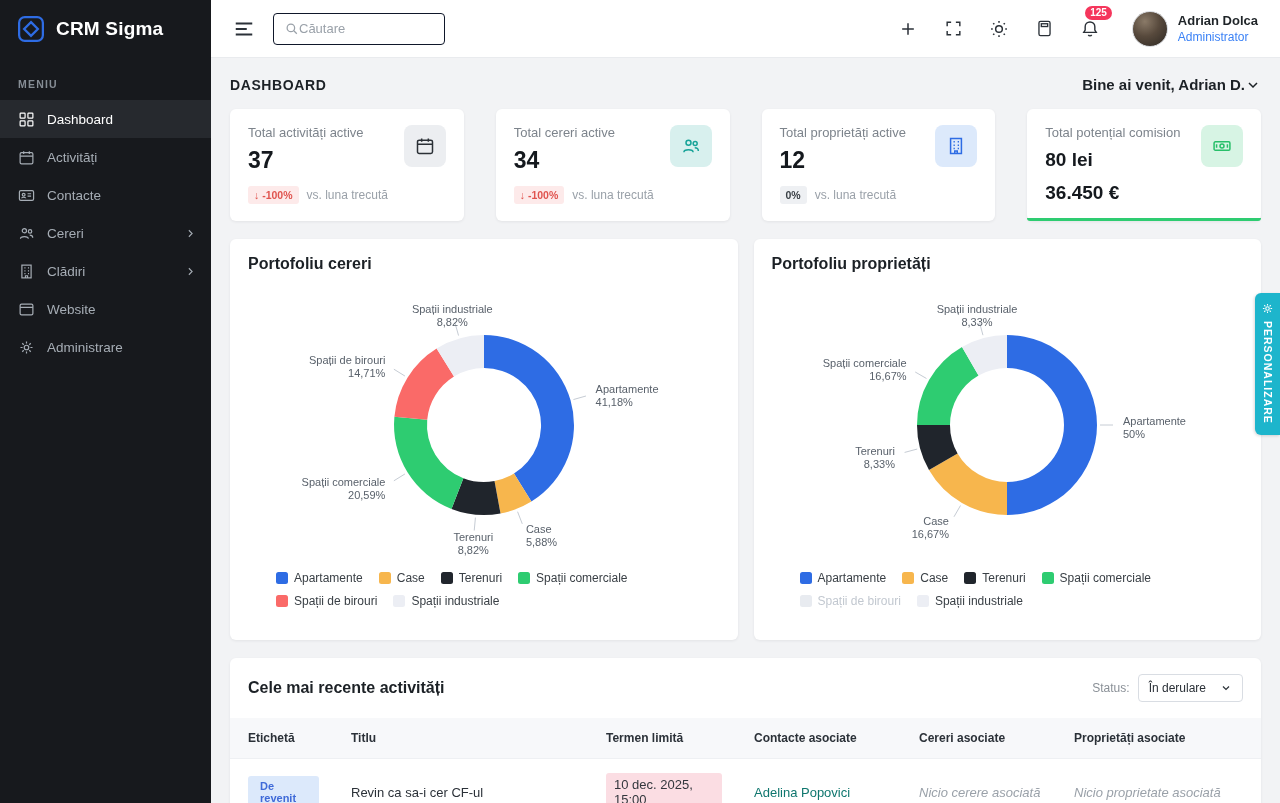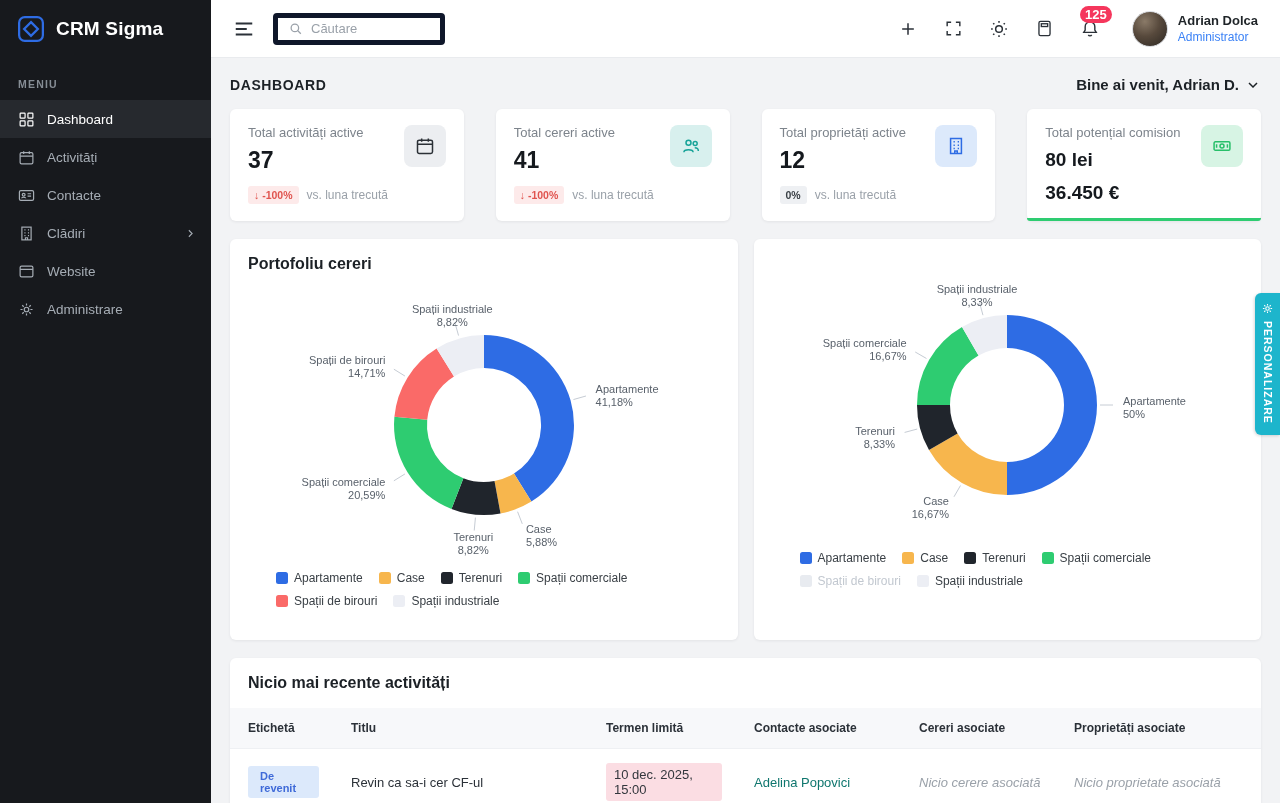--- a/index.html
+++ b/index.html
@@ -12,36 +12,36 @@
   .brand { color:#fff; font-size:19px; font-weight:bold; letter-spacing:.2px; }
   .menu-label { color:#868d95; font-size:10.5px; font-weight:bold; letter-spacing:1.2px; padding:20px 18px 10px; }
   .mi { display:flex; align-items:center; gap:12px; height:38px; padding:0 14px 0 18px; color:#a6adb5; font-size:13.5px; cursor:pointer; }
   .mi svg { flex:0 0 auto; }
   .mi .mi-label { flex:1; }
   .mi.active { background:#26292e; color:#fff; }
 
   
   .topbar { position:fixed; left:211px; top:0; width:1069px; height:58px; background:#fff; border-bottom:1px solid #e9ebee; display:flex; align-items:center; padding:0 22px; z-index:4; }
   .hamburger { margin-right:18px; cursor:pointer; display:flex; }
-  .search { display:flex; align-items:center; gap:8px; width:172px; height:32px; border:5px solid #0f172a; border-radius:4px; padding:0 10px; color:#9aa1a9; background:#fff; }
+  .search { display:flex; align-items:center; gap:0; width:172px; height:32px; border:1px solid #0f172a; border-radius:4px; padding:0 10px; color:#9aa1a9; background:#fff; }
   .search input { border:none; outline:none; font-size:13px; width:118px; color:#2b3138; font-family:"Liberation Sans",sans-serif; }
   .search input::placeholder { color:#9aa1a9; }
   .top-actions { margin-left:auto; display:flex; align-items:center; gap:26px; }
   .icon-btn { position:relative; cursor:pointer; display:flex; align-items:center; }
-  .bell-badge { position:absolute; top:-13px; right:-12px; background:#f5365c; color:#fff; font-size:13px; font-weight:bold; padding:2px 5px; border-radius:9px; line-height:1; }
+  .bell-badge { position:absolute; top:-13px; right:-12px; background:#f5365c; color:#fff; font-size:10px; font-weight:bold; padding:2px 5px; border-radius:9px; line-height:1; }
   .userbox { display:flex; align-items:center; gap:10px; margin-left:6px; cursor:pointer; }
   .avatar { width:36px; height:36px; border-radius:50%; background:radial-gradient(circle at 35% 28%, #8a7a68 0%, #57493c 45%, #2c2722 100%); border:1px solid #d8dbe0; }
   .user-name { font-size:13px; font-weight:bold; color:#1f2428; }
   .user-role { font-size:12px; color:#3b82f6; margin-top:2px; }
 
   
   .main { position:absolute; left:211px; top:58px; width:1069px; padding:18px 19px 0; }
   .page-head { display:flex; align-items:center; justify-content:space-between; margin-bottom:16px; }
   .page-title { font-size:14px; font-weight:bold; letter-spacing:.6px; color:#1c2126; }
-  .welcome { display:flex; align-items:center; gap:6px; font-size:15px; font-weight:bold; color:#1c2126; cursor:pointer; }
+  .welcome { display:flex; align-items:center; gap:0; font-size:15px; font-weight:bold; color:#1c2126; cursor:pointer; }
 
   .card { background:#fff; border-radius:6px; box-shadow:0 1px 3px rgba(25,30,45,.07); }
 
   
   .stats { display:grid; grid-template-columns:repeat(4,1fr); gap:32px; }
   .stat { padding:16px 18px; display:flex; justify-content:space-between; position:relative; }
   .stat-title { font-size:13px; color:#7d848c; }
   .stat-value { font-size:23px; font-weight:bold; color:#15191e; margin:7px 0 12px; }
   .stat-value2 { font-size:19px; font-weight:bold; color:#15191e; line-height:1.35; margin-top:7px; }
   .stat-meta { display:flex; align-items:center; gap:8px; }
@@ -116,20 +116,32 @@
         </svg>
       <span class="mi-label">Activități</span>
     </div>
     <div class="mi">
       <svg width="17" height="17" viewBox="0 0 24 24" fill="none" stroke="currentColor" stroke-width="1.7">
           <rect x="2" y="5" width="20" height="14" rx="2"></rect>
           <circle cx="8" cy="11" r="2"></circle>
           <path d="M5 16c0-2 6-2 6 0M13.5 9.5h5M13.5 13h5"></path>
         </svg>
       <span class="mi-label">Contacte</span>
+    </div>
+    <div class="mi">
+      <svg width="17" height="17" viewBox="0 0 24 24" fill="none" stroke="currentColor" stroke-width="1.7">
+          <circle cx="9" cy="8" r="3"></circle>
+          <path d="M3.5 19.5c0-4 11-4 11 0"></path>
+          <circle cx="17" cy="9" r="2.4"></circle>
+          <path d="M16.5 14.2c3.3 0 4.3 1.8 4.3 3.8"></path>
+        </svg>
+      <span class="mi-label">Cereri</span>
+      <svg width="13" height="13" viewBox="0 0 24 24" fill="none" stroke="currentColor" stroke-width="2">
+          <path d="M9 6l6 6-6 6"></path>
+        </svg>
     </div>
     <div class="mi">
       <svg width="17" height="17" viewBox="0 0 24 24" fill="none" stroke="currentColor" stroke-width="1.7">
           <rect x="5.5" y="3" width="13" height="18"></rect>
           <path d="M9 7h1.6M14 7h1.6M9 11h1.6M14 11h1.6M9 15h1.6M14 15h1.6M10.5 21v-3h3v3"></path>
         </svg>
       <span class="mi-label">Clădiri</span>
       <svg width="13" height="13" viewBox="0 0 24 24" fill="none" stroke="currentColor" stroke-width="2">
           <path d="M9 6l6 6-6 6"></path>
         </svg>
@@ -231,21 +243,21 @@
         <svg width="20" height="20" viewBox="0 0 24 24" fill="none" stroke="currentColor" stroke-width="1.8">
             <rect x="3" y="5" width="18" height="16" rx="2"></rect>
             <path d="M8 3v4M16 3v4M3 10h18"></path>
           </svg>
       </div>
     </div>
 
     <div class="card stat">
       <div>
         <div class="stat-title">Total cereri active</div>
-        <div class="stat-value">41</div>
+        <div class="stat-value">34</div>
         <div class="stat-meta">
           <span class="badge down">↓ -100%</span>
           <span class="note">vs. luna trecută</span>
         </div>
       </div>
       <div class="stat-icon teal">
         <svg width="20" height="20" viewBox="0 0 24 24" fill="none" stroke="currentColor" stroke-width="1.8">
             <circle cx="9" cy="8" r="3"></circle>
             <path d="M3.5 19.5c0-4 11-4 11 0"></path>
             <circle cx="17" cy="9" r="2.4"></circle>
@@ -331,20 +343,21 @@
             <span class="legend-swatch" style="background: rgb(250, 106, 104);"></span>
             <span>Spații de birouri</span>
           </div>
           <div class="legend-item">
             <span class="legend-swatch" style="background: rgb(236, 238, 244);"></span>
             <span>Spații industriale</span>
           </div>
         </div>
     </div>
     <div class="card chart-card">
+      <div class="chart-title">Portofoliu proprietăți</div>
       <svg class="donut" width="470" height="290" viewBox="0 0 470 290">
           <path d="M235.0 60.0 A90 90 0 0 1 235.0 240.0 L235.0 207.0 A57 57 0 0 0 235.0 93.0 Z" fill="#2e6ce4"></path>
           <line x1="328" y1="150" x2="341" y2="150" stroke="#c6ccd4"></line>
           <text class="donut-label" text-anchor="start"><tspan x="351" y="150">Apartamente</tspan><tspan x="351" y="163">50%</tspan></text>
           <path d="M235.0 240.0 A90 90 0 0 1 157.0 195.0 L185.6 178.5 A57 57 0 0 0 235.0 207.0 Z" fill="#f7b64d"></path>
           <line x1="188.49156608793652" y1="230.53549264173668" x2="181.99038715399217" y2="241.79314215079665" stroke="#c6ccd4"></line>
           <text class="donut-label" text-anchor="end"><tspan x="176.98948028172725" y="250.45287254238121">Case</tspan><tspan x="176.98948028172725" y="263.4528725423812">16,67%</tspan></text>
           <path d="M157.0 195.0 A90 90 0 0 1 145.0 150.0 L178.0 150.0 A57 57 0 0 0 185.6 178.5 Z" fill="#20252c"></path>
           <line x1="145.16637802524218" y1="174.06076397158478" x2="132.6089900072653" y2="177.42409656976332" stroke="#c6ccd4"></line>
           <text class="donut-label" text-anchor="end"><tspan x="122.94946076266768" y="180.0112754914391">Terenuri</tspan><tspan x="122.94946076266768" y="193.0112754914391">8,33%</tspan></text>
@@ -379,21 +392,30 @@
           <div class="legend-item">
             <span class="legend-swatch" style="background: rgb(236, 238, 244);"></span>
             <span>Spații industriale</span>
           </div>
         </div>
     </div>
   </section>
 
   <section class="card activities">
     <div class="act-head">
-      <div class="act-title">Nicio mai recente activități</div>
+      <div class="act-title">Cele mai recente activități</div>
+      <div class="status-wrap">
+        <span class="status-label">Status:</span>
+        <span class="status-select">
+          <span>În derulare</span>
+          <svg width="12" height="12" viewBox="0 0 24 24" fill="none" stroke="#2b3138" stroke-width="2.4">
+              <path d="M6 9l6 6 6-6"></path>
+            </svg>
+        </span>
+      </div>
     </div>
     <table>
       <colgroup>
           <col style="width:105px">
           <col style="width:255px">
           <col style="width:148px">
           <col style="width:165px">
           <col style="width:155px">
           <col>
         </colgroup>

